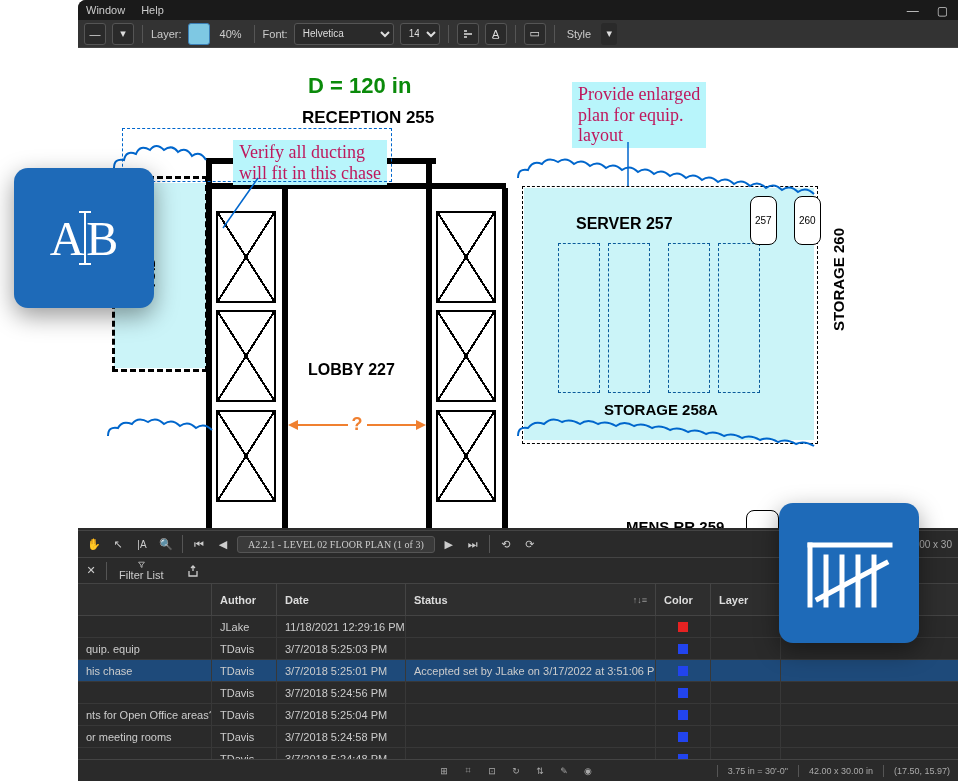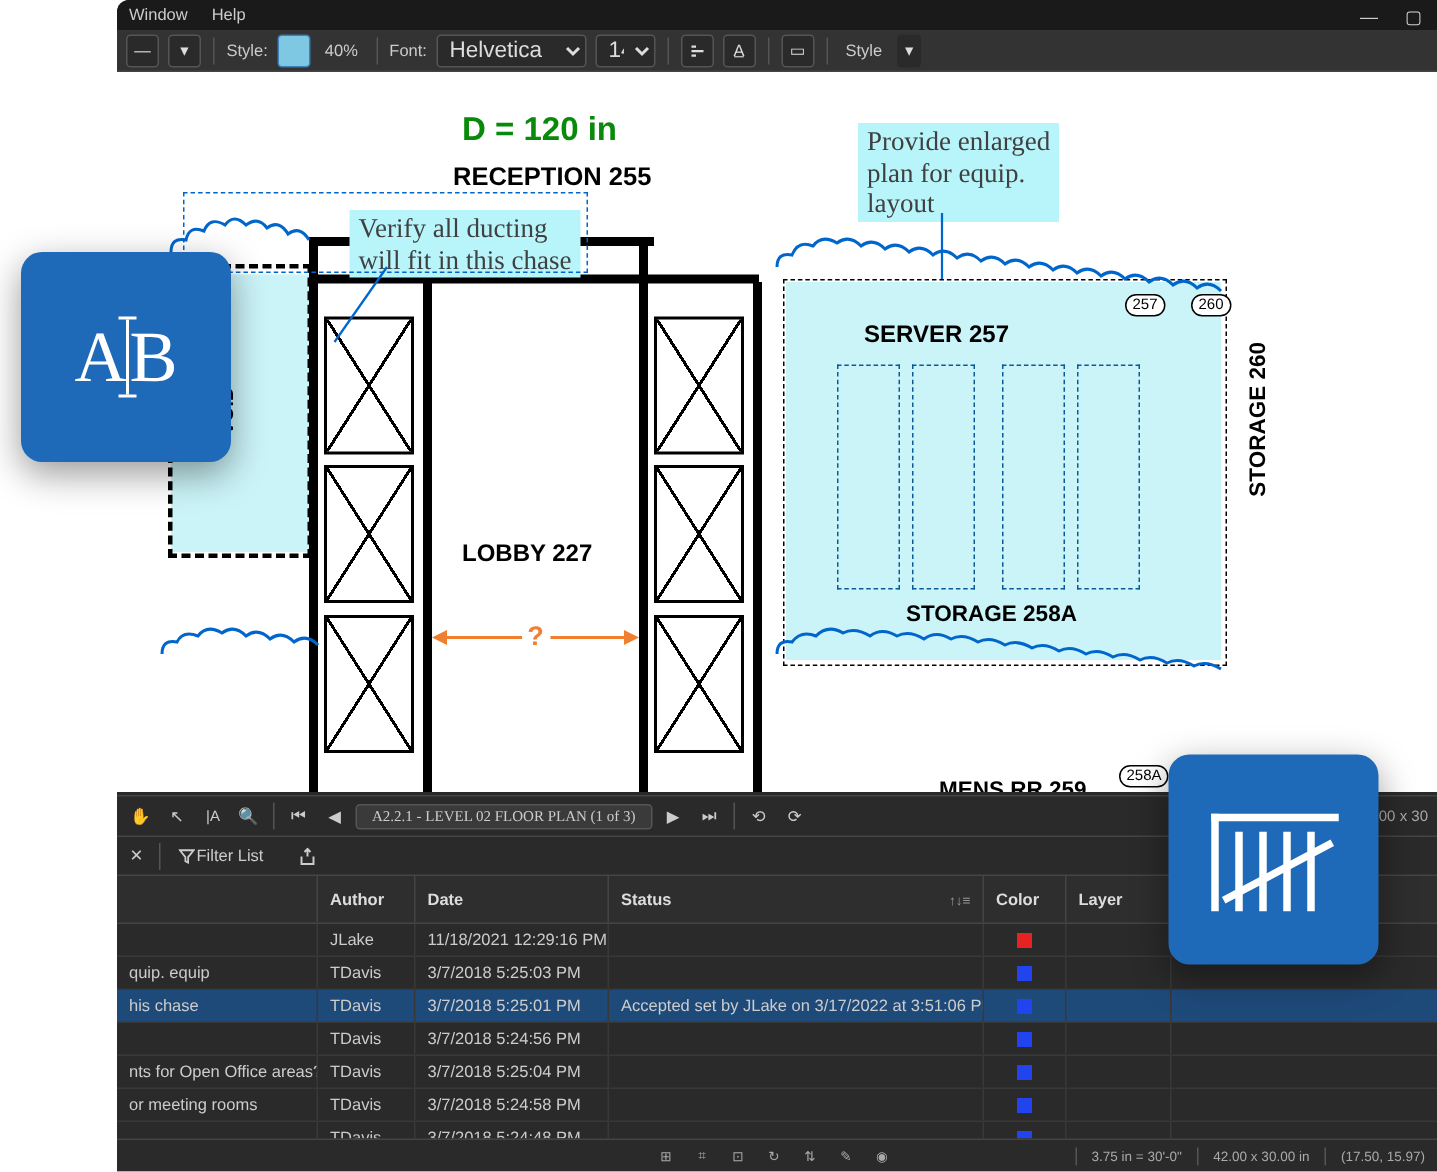--- a/index.html
+++ b/index.html
@@ -8,29 +8,29 @@
 .app-window { position: absolute; top: 0; left: 78px; width: 880px; height: 781px; background: #2a2a2a; border-radius: 8px 0 0 0; overflow: hidden; }
 
 .menubar { height: 20px; background: #1a1a1a; display: flex; align-items: center; padding-left: 8px; gap: 16px; color: #ccc; font-size: 11px; }
 .menubar-item { cursor: pointer; }
 .win-controls { position: absolute; right: 10px; top: 4px; display: flex; gap: 18px; color: #ccc; font-size: 12px; }
 
 .toolbar { height: 28px; background: #333; display: flex; align-items: center; padding: 0 6px; gap: 6px; color: #ccc; font-size: 11px; border-bottom: 1px solid #444; }
 .tb-sep { width: 1px; height: 18px; background: #555; margin: 0 2px; }
 .tb-btn { width: 22px; height: 22px; border: 1px solid #555; background: #2a2a2a; display: flex; align-items: center; justify-content: center; border-radius: 3px; cursor: pointer; font-size: 11px; color: #ddd; }
 .tb-btn.active { background: #1e4a6b; border-color: #3b7fb6; }
-.tb-select { height: 22px; background: #2a2a2a; border: 1px solid #555; color: #ddd; font-size: 15px; padding: 0 4px; border-radius: 3px; }
+.tb-select { height: 22px; background: #2a2a2a; border: 1px solid #555; color: #ddd; font-size: 10px; padding: 0 4px; border-radius: 3px; }
 
 .canvas { position: absolute; top: 48px; left: 0; right: 0; height: 480px; background: #fff; overflow: hidden; }
 
 .dim-label { position: absolute; color: #0a8a0a; font-family: Arial; font-weight: bold; }
 
-.callout { position: absolute; background: #b8f5fb; color: #404040; font-family: "Times New Roman", serif; font-size: 18px; padding: 2px 6px; line-height: 1.15; }
+.callout { position: absolute; background: #b8f5fb; color: #be185d; font-family: "Times New Roman", serif; font-size: 18px; padding: 2px 6px; line-height: 1.15; }
 .room-label { position: absolute; font-family: Arial; font-weight: bold; color: #000; }
-.room-tag { position: absolute; border: 1.5px solid #000; border-radius: 8px; font-size: 10px; padding: 1px 4px; background: #fff; }
+.room-tag { position: absolute; border: 1.5px solid #000; border-radius: 8px; font-size: 10px; padding: 18px 4px; background: #fff; }
 .vertical-label { writing-mode: vertical-rl; transform: rotate(180deg); }
 
 .highlight-region { position: absolute; background: #a8ecf4; opacity: 0.6; }
 
 .wall { position: absolute; background: #000; }
 .dashline { position: absolute; border: 1.5px dashed #000; }
 .cloud-path { fill: none; stroke: #0066cc; stroke-width: 2; }
 
 .dim-arrow { position: absolute; display: flex; align-items: center; color: #f08030; }
 .dim-arrow .line { height: 2px; background: #f08030; }
@@ -39,21 +39,21 @@
 .head-l { border-right: 10px solid #f08030; border-top: 5px solid transparent; border-bottom: 5px solid transparent; }
 .head-r { border-left: 10px solid #f08030; border-top: 5px solid transparent; border-bottom: 5px solid transparent; }
 
 .nav-bar { position: absolute; top: 530px; left: 0; right: 0; height: 28px; background: #2a2a2a; display: flex; align-items: center; padding: 0 6px; gap: 4px; color: #ccc; font-size: 11px; border-top: 1px solid #444; border-bottom: 1px solid #444; }
 .nav-btn { width: 20px; height: 20px; display: flex; align-items: center; justify-content: center; cursor: pointer; border-radius: 3px; }
 .nav-crumb { background: #3a3a3a; border: 1px solid #555; border-radius: 3px; padding: 2px 10px; font-size: 10px; font-family: Liberation Serif, serif; }
 .nav-scale { margin-left: auto; font-size: 10px; color: #aaa; }
 
 .panel-header { position: absolute; top: 558px; left: 0; right: 0; height: 26px; background: #2a2a2a; display: flex; align-items: center; color: #ccc; font-size: 11px; border-bottom: 1px solid #444; }
 .panel-close { width: 26px; height: 26px; display: flex; align-items: center; justify-content: center; cursor: pointer; }
-.filter-btn { display: flex; align-items: center; gap: 1px; padding: 0 10px; height: 20px; cursor: pointer; }
+.filter-btn { display: flex; align-items: center; gap: 1px; padding: 0 10px; height: 20px; cursor: pointer; flex-direction: column; }
 .share-btn { width: 22px; height: 20px; margin-left: 8px; display: flex; align-items: center; justify-content: center; cursor: pointer; }
 
 .table { position: absolute; top: 584px; left: 0; right: 0; bottom: 22px; background: #2a2a2a; color: #ccc; font-size: 11px; overflow: hidden; }
 .thead { display: flex; height: 32px; align-items: center; background: #2e2e2e; border-bottom: 1px solid #444; }
 .th { padding: 0 8px; font-weight: bold; color: #ddd; border-right: 1px solid #444; height: 100%; display: flex; align-items: center; }
 .col-sub { width: 134px; }
 .col-auth { width: 65px; }
 .col-date { width: 129px; }
 .col-status { width: 250px; }
 .col-color { width: 55px; }
@@ -98,21 +98,21 @@
     <div class="win-controls">
       <span>—</span>
       <span>▢</span>
     </div>
   </div>
 
   <div class="toolbar">
     <div class="tb-btn">—</div>
     <div class="tb-btn">▾</div>
     <div class="tb-sep"></div>
-    <span>Style:</span>
+    <span>Layer:</span>
     <div class="tb-btn active" style="background:#7ec8e3"></div>
     <span style="padding:0 4px">40%</span>
     <div class="tb-sep"></div>
     <span>Font:</span>
     <select class="tb-select" style="width:100px">
       <option>Helvetica</option>
     </select>
     <select class="tb-select" style="width:40px">
       <option>14</option>
     </select>

